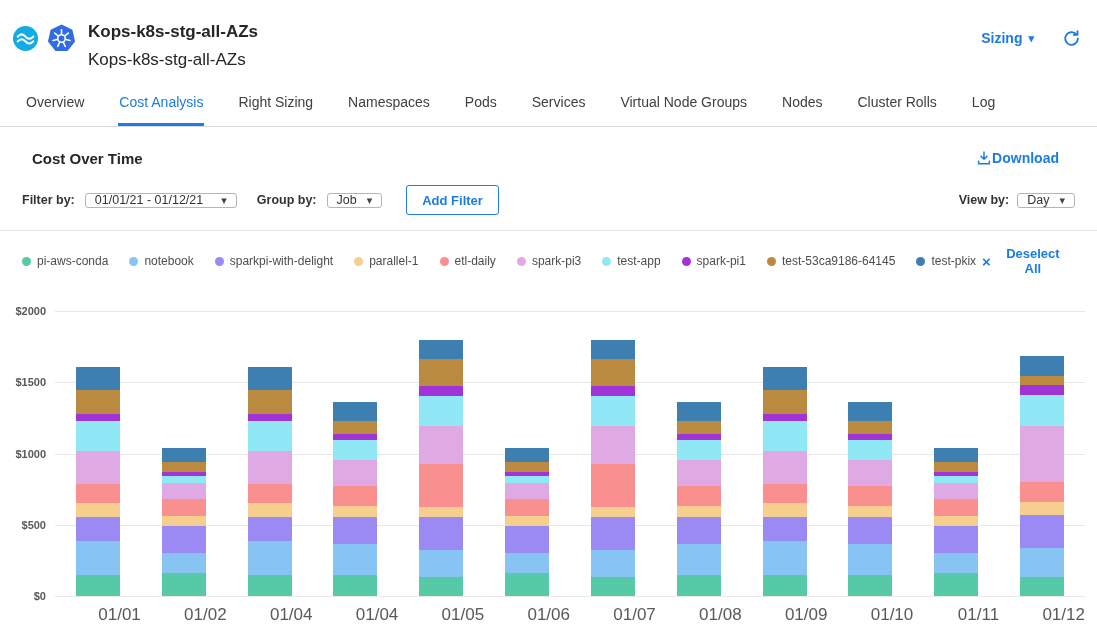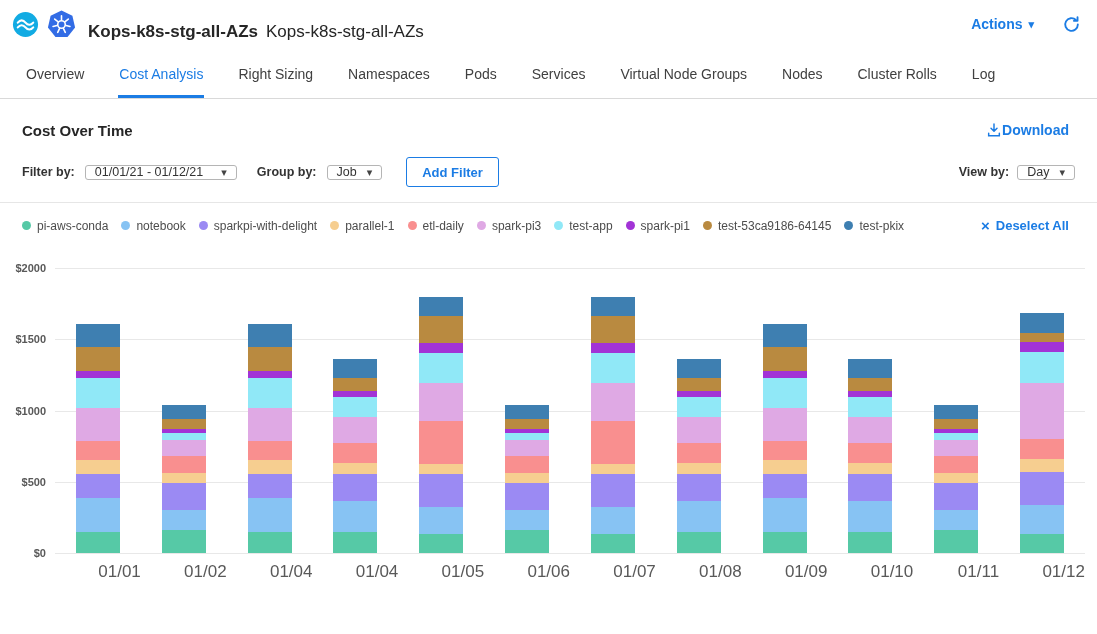--- a/index.html
+++ b/index.html
@@ -9,53 +9,53 @@
     background: #fff; color: #333;
     font-family: "Liberation Sans", sans-serif;
   }
   
   .breadcrumb { padding: 10px 0 0 12px; font-size: 13px; }
   .crumb-link { color: var(--accent); text-decoration: none; cursor: pointer; }
   .crumb-sep { color: #595959; margin-left: 4px; }
   
   .header-row { display: flex; align-items: center; padding: 6px 16px 8px 12px; gap: 8px; }
   .logo { display: inline-flex; }
-  .title { font-size: 17px; margin: 16px 0 0 4px; font-weight: normal; color: #262626; display: flex; gap: 8px; }
+  .title { font-size: 17px; margin: 16px 0 0 4px; font-weight: normal; color: #262626; display: flex; gap: 8px; flex-direction: column; }
   .t-bold { font-weight: bold; }
   .header-actions { margin-left: auto; display: flex; align-items: center; gap: 28px; }
   .actions-btn { background: none; border: none; color: var(--accent); font-weight: bold; font-size: 14px;
     font-family: inherit; display: flex; align-items: center; gap: 6px; cursor: pointer; padding: 0; }
   .caret { font-size: 11px; line-height: 1; }
   .refresh { color: var(--accent); display: flex; cursor: pointer; }
   
   .tabs { display: flex; gap: 33px; padding: 6px 16px 0 25px; border-bottom: 1px solid #d9d9d9; }
   .tab { background: none; border: none; font-family: Liberation Sans, sans-serif; font-size: 14px; color: #404040;
     padding: 10px 1px 13px; border-bottom: 3px solid transparent; cursor: pointer; white-space: nowrap; }
   .tab.active { color: var(--accent); border-bottom-color: var(--accent); }
   
-  .section-row { display: flex; align-items: center; padding: 22px 22px 8px; }
+  .section-row { display: flex; align-items: center; padding: 22px 32px 8px; }
   .section-row h2 { font-size: 15px; margin: 0; color: #262626; }
   .download { margin-left: auto; background: none; border: none; color: var(--accent); font-weight: bold;
     font-size: 14px; font-family: inherit; display: flex; align-items: center; cursor: pointer; }
   
   .toolbar { display: flex; align-items: center; gap: 10px; padding: 10px 22px 15px; border-bottom: 1px solid #e6e6e6; }
   .tb-label { font-size: 12.5px; font-weight: bold; color: #333; white-space: nowrap; }
   .select-box { display: inline-flex; align-items: center; justify-content: space-between; gap: 10px;
     height: 15px; padding: 0 9px; border: 1px solid #b5b5b5; border-radius: 3px; font-size: 12.5px;
     color: #333; background: #fff; cursor: pointer; white-space: nowrap; }
   .select-box .caret { color: #444; }
   .sel-date { width: 152px; }
   .grp { margin-left: 10px; }
   .add-filter { margin-left: 14px; height: 30px; padding: 0 15px; border: 1px solid var(--accent);
     color: var(--accent); background: #fff; font-weight: bold; font-size: 13px; border-radius: 3px;
     font-family: inherit; cursor: pointer; }
   .toolbar-right { margin-left: auto; display: flex; align-items: center; gap: 8px; }
   
   .legend-row { display: flex; align-items: center; padding: 14px 22px 8px; }
-  .legend-items { display: flex; align-items: flex-start; gap: 13px; }
+  .legend-items { display: flex; align-items: flex-start; gap: 21px; }
   .legend-item { display: flex; align-items: center; gap: 6px; cursor: pointer; }
   .legend-dot { width: 9px; height: 9px; border-radius: 50%; flex: none; }
   .legend-label { font-size: 12px; color: #4d4d4d; white-space: nowrap; }
   .deselect { margin-left: auto; background: none; border: none; color: var(--accent); font-size: 13px;
     font-weight: bold; font-family: inherit; display: flex; align-items: center; gap: 6px; cursor: pointer; }
   .x-glyph { font-size: 15px; line-height: 1; font-weight: bold; }
   
   .chart { margin-top: 26px; padding-right: 12px; }
   .plot { position: relative; margin-left: 55px; height: 285px; font-weight: bold; }
   .gridline { position: absolute; left: 0; right: 0; height: 1px; background: #e8e8e8; }
@@ -96,21 +96,21 @@
           <line x1="37.5" y1="40" x2="26.5" y2="31.3"></line>
         </g>
       </svg>
     </span>
     <h1 class="title">
       <span class="t-bold">Kops-k8s-stg-all-AZs</span>
       <span class="t-reg">Kops-k8s-stg-all-AZs</span>
     </h1>
     <div class="header-actions">
       <button class="actions-btn">
-        <span>Actions</span>
+        <span>Sizing</span>
         <span class="caret">▾</span>
       </button>
       <span class="refresh">
         <svg viewBox="0 0 24 24" width="19" height="19">
           <path d="M20 12a8 8 0 1 1-2.4-5.7" fill="none" stroke="currentColor" stroke-width="2.4" stroke-linecap="round"></path>
           <polyline points="19.6 2.8 19.6 7.4 15 7.4" fill="none" stroke="currentColor" stroke-width="2.4" stroke-linecap="round" stroke-linejoin="round"></polyline>
         </svg>
       </span>
     </div>
   </div>

